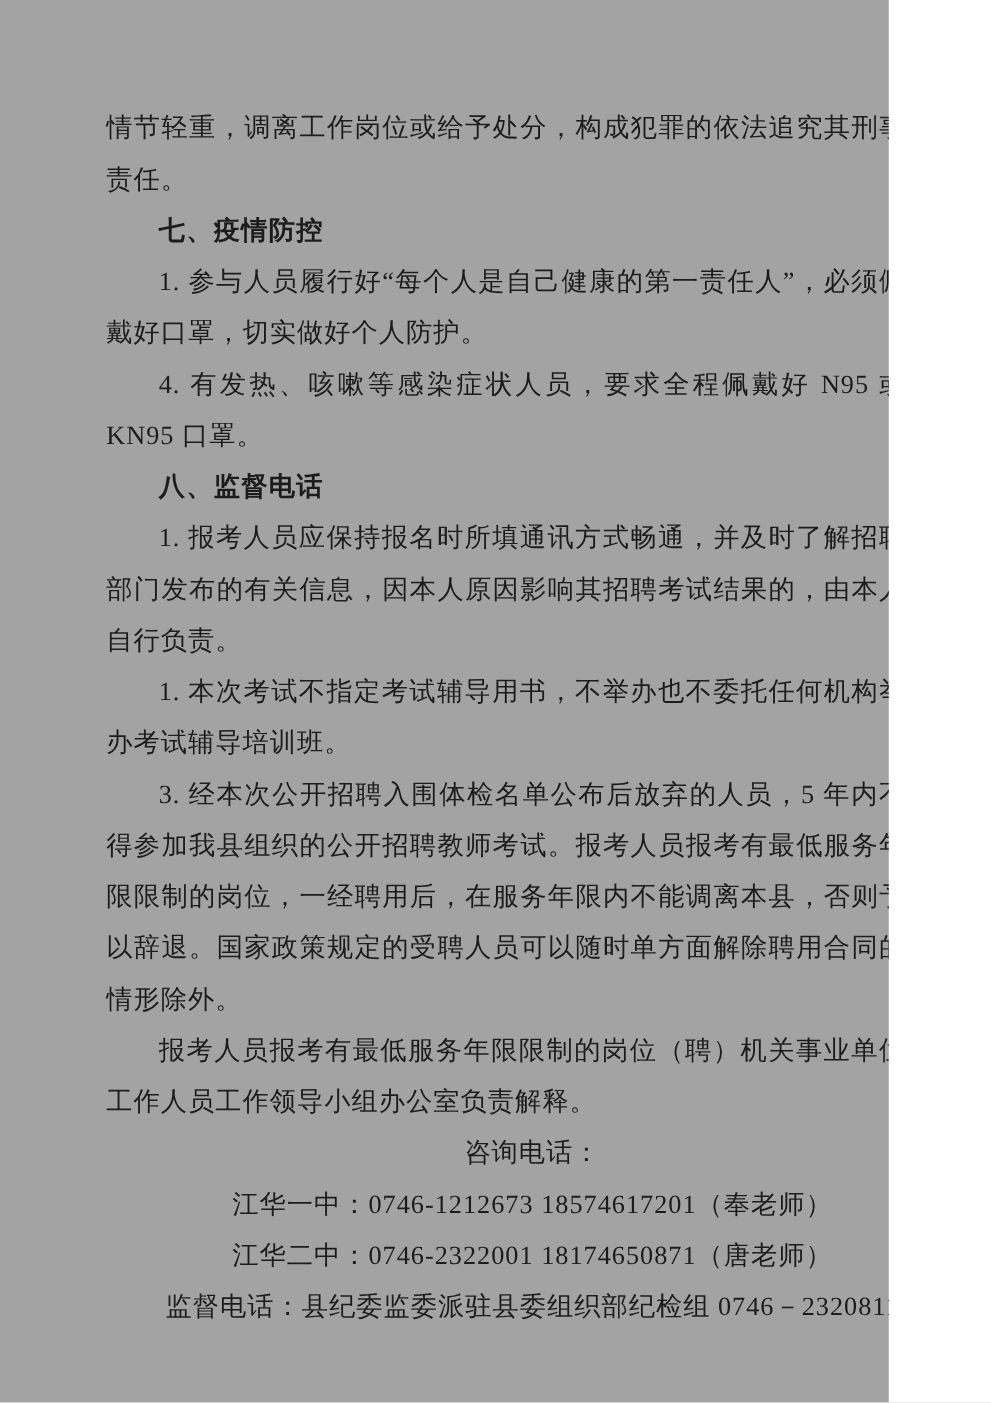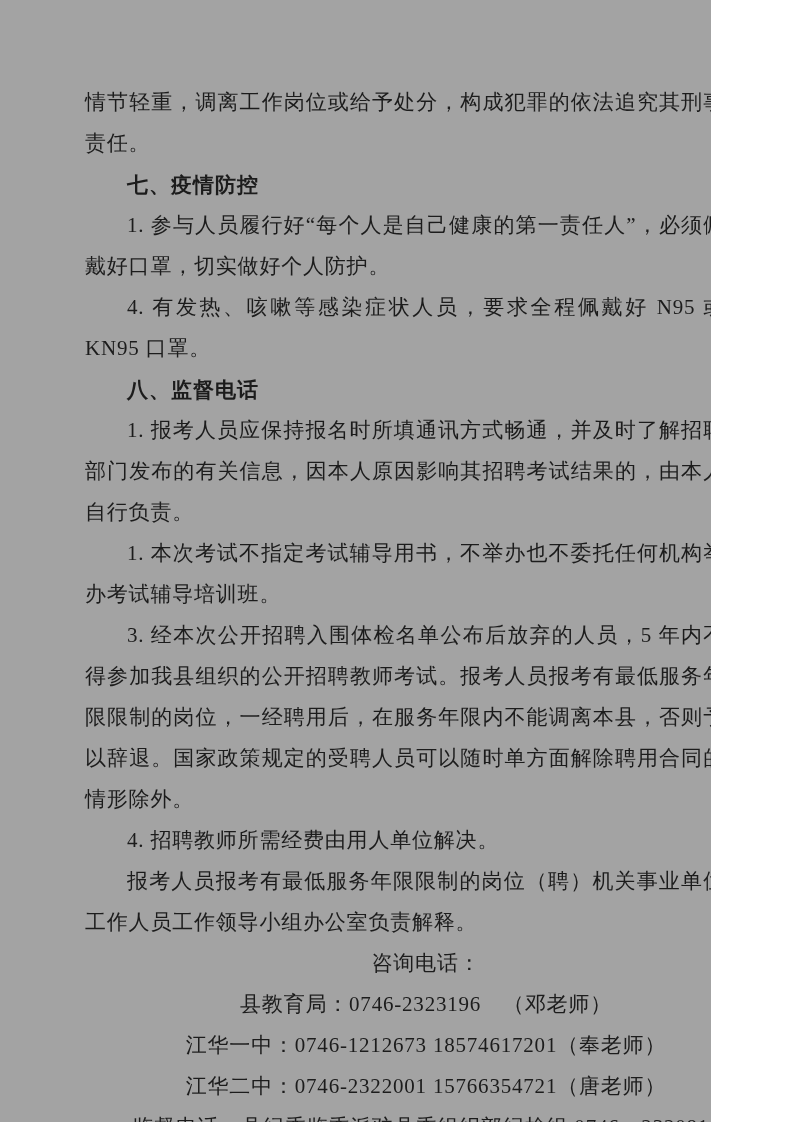--- a/index.html
+++ b/index.html
@@ -49,21 +49,19 @@
 <div class="page">
   <div class="doc">
     <p class="body">情节轻重，调离工作岗位或给予处分，构成犯罪的依法追究其刑事责任。</p>
     <p class="heading indent">七、疫情防控</p>
     <p class="body indent">1. 参与人员履行好“每个人是自己健康的第一责任人”，必须佩戴好口罩，切实做好个人防护。</p>
     <p class="body indent">4. 有发热、咳嗽等感染症状人员，要求全程佩戴好 N95 或 KN95 口罩。</p>
     <p class="heading indent">八、监督电话</p>
     <p class="body indent">1. 报考人员应保持报名时所填通讯方式畅通，并及时了解招聘部门发布的有关信息，因本人原因影响其招聘考试结果的，由本人自行负责。</p>
     <p class="body indent">1. 本次考试不指定考试辅导用书，不举办也不委托任何机构举办考试辅导培训班。</p>
     <p class="body indent">3. 经本次公开招聘入围体检名单公布后放弃的人员，5 年内不得参加我县组织的公开招聘教师考试。报考人员报考有最低服务年限限制的岗位，一经聘用后，在服务年限内不能调离本县，否则予以辞退。国家政策规定的受聘人员可以随时单方面解除聘用合同的情形除外。</p>
-    <p class="body indent">4. 招聘教师所需经费由用人单位解决。</p>
     <p class="body indent">报考人员报考有最低服务年限限制的岗位（聘）机关事业单位工作人员工作领导小组办公室负责解释。</p>
     <p class="contact indent">咨询电话：</p>
-    <p class="contact indent">县教育局：0746-2323196　（邓老师）</p>
     <p class="contact indent">江华一中：0746-1212673  18574617201（奉老师）</p>
-    <p class="contact indent">江华二中：0746-2322001  15766354721（唐老师）</p>
+    <p class="contact indent">江华二中：0746-2322001  18174650871（唐老师）</p>
     <p class="contact indent">监督电话：县纪委监委派驻县委组织部纪检组 0746－2320811</p>
   </div>
 </div>
 
 </body></html>

